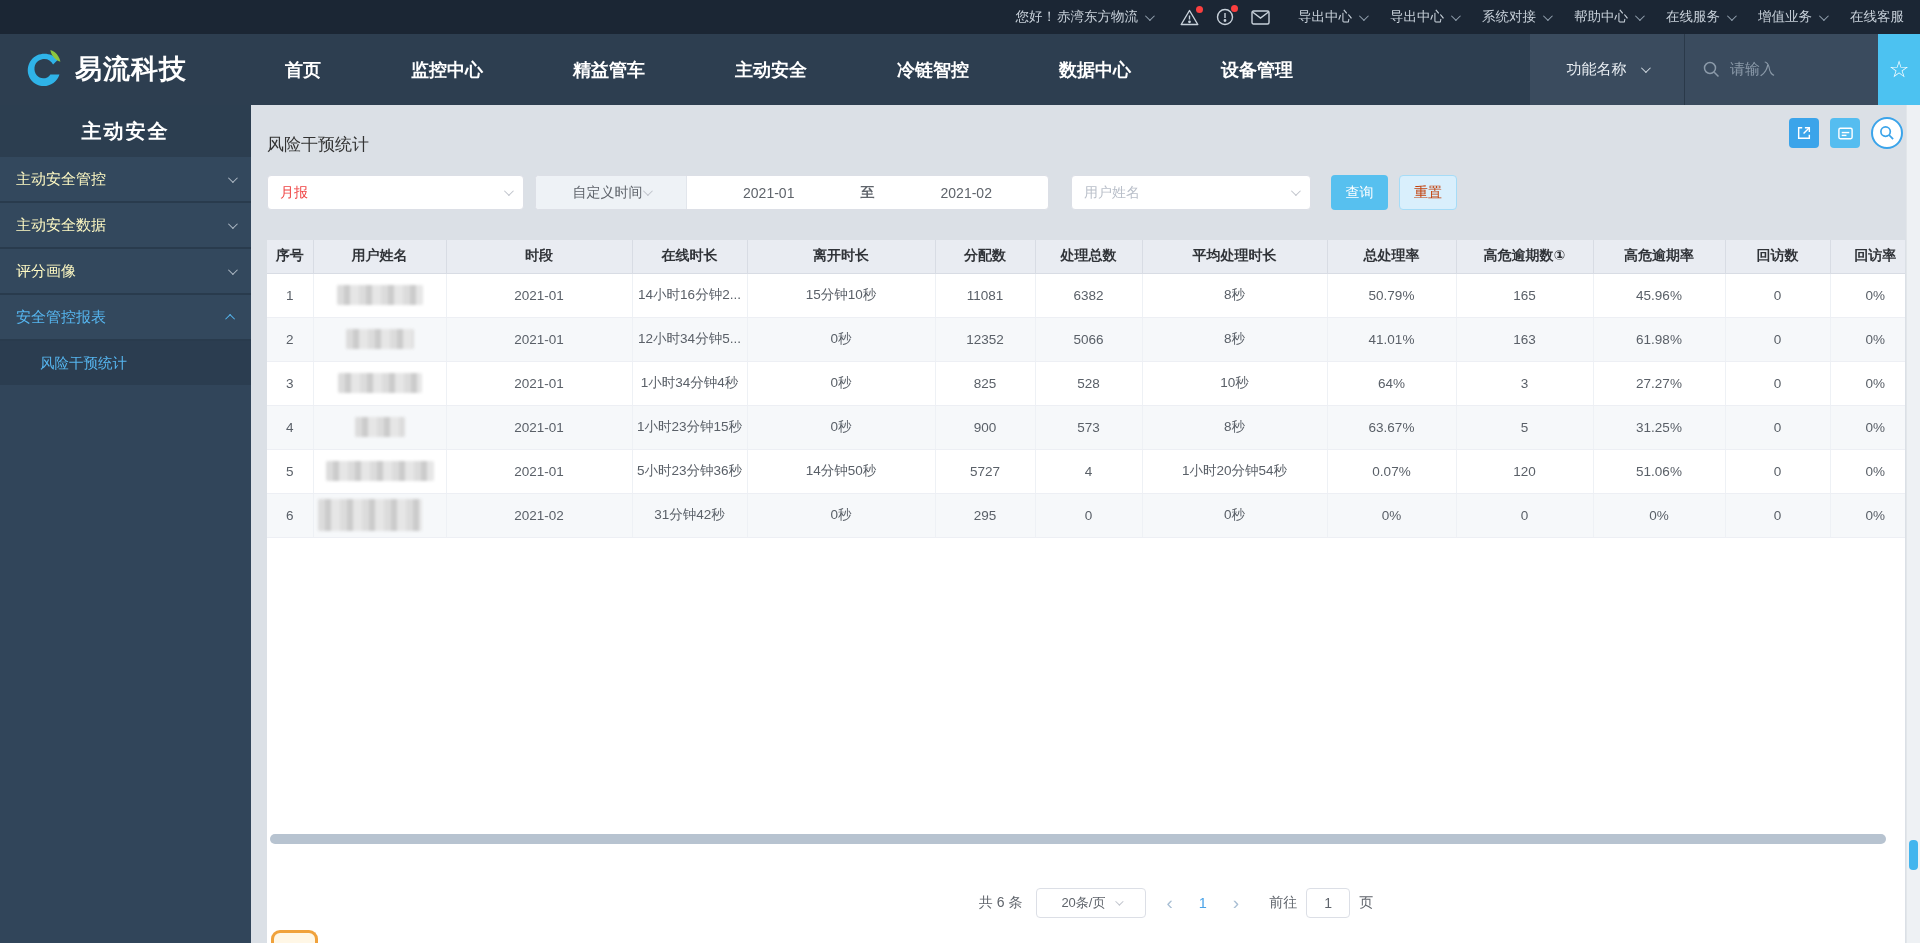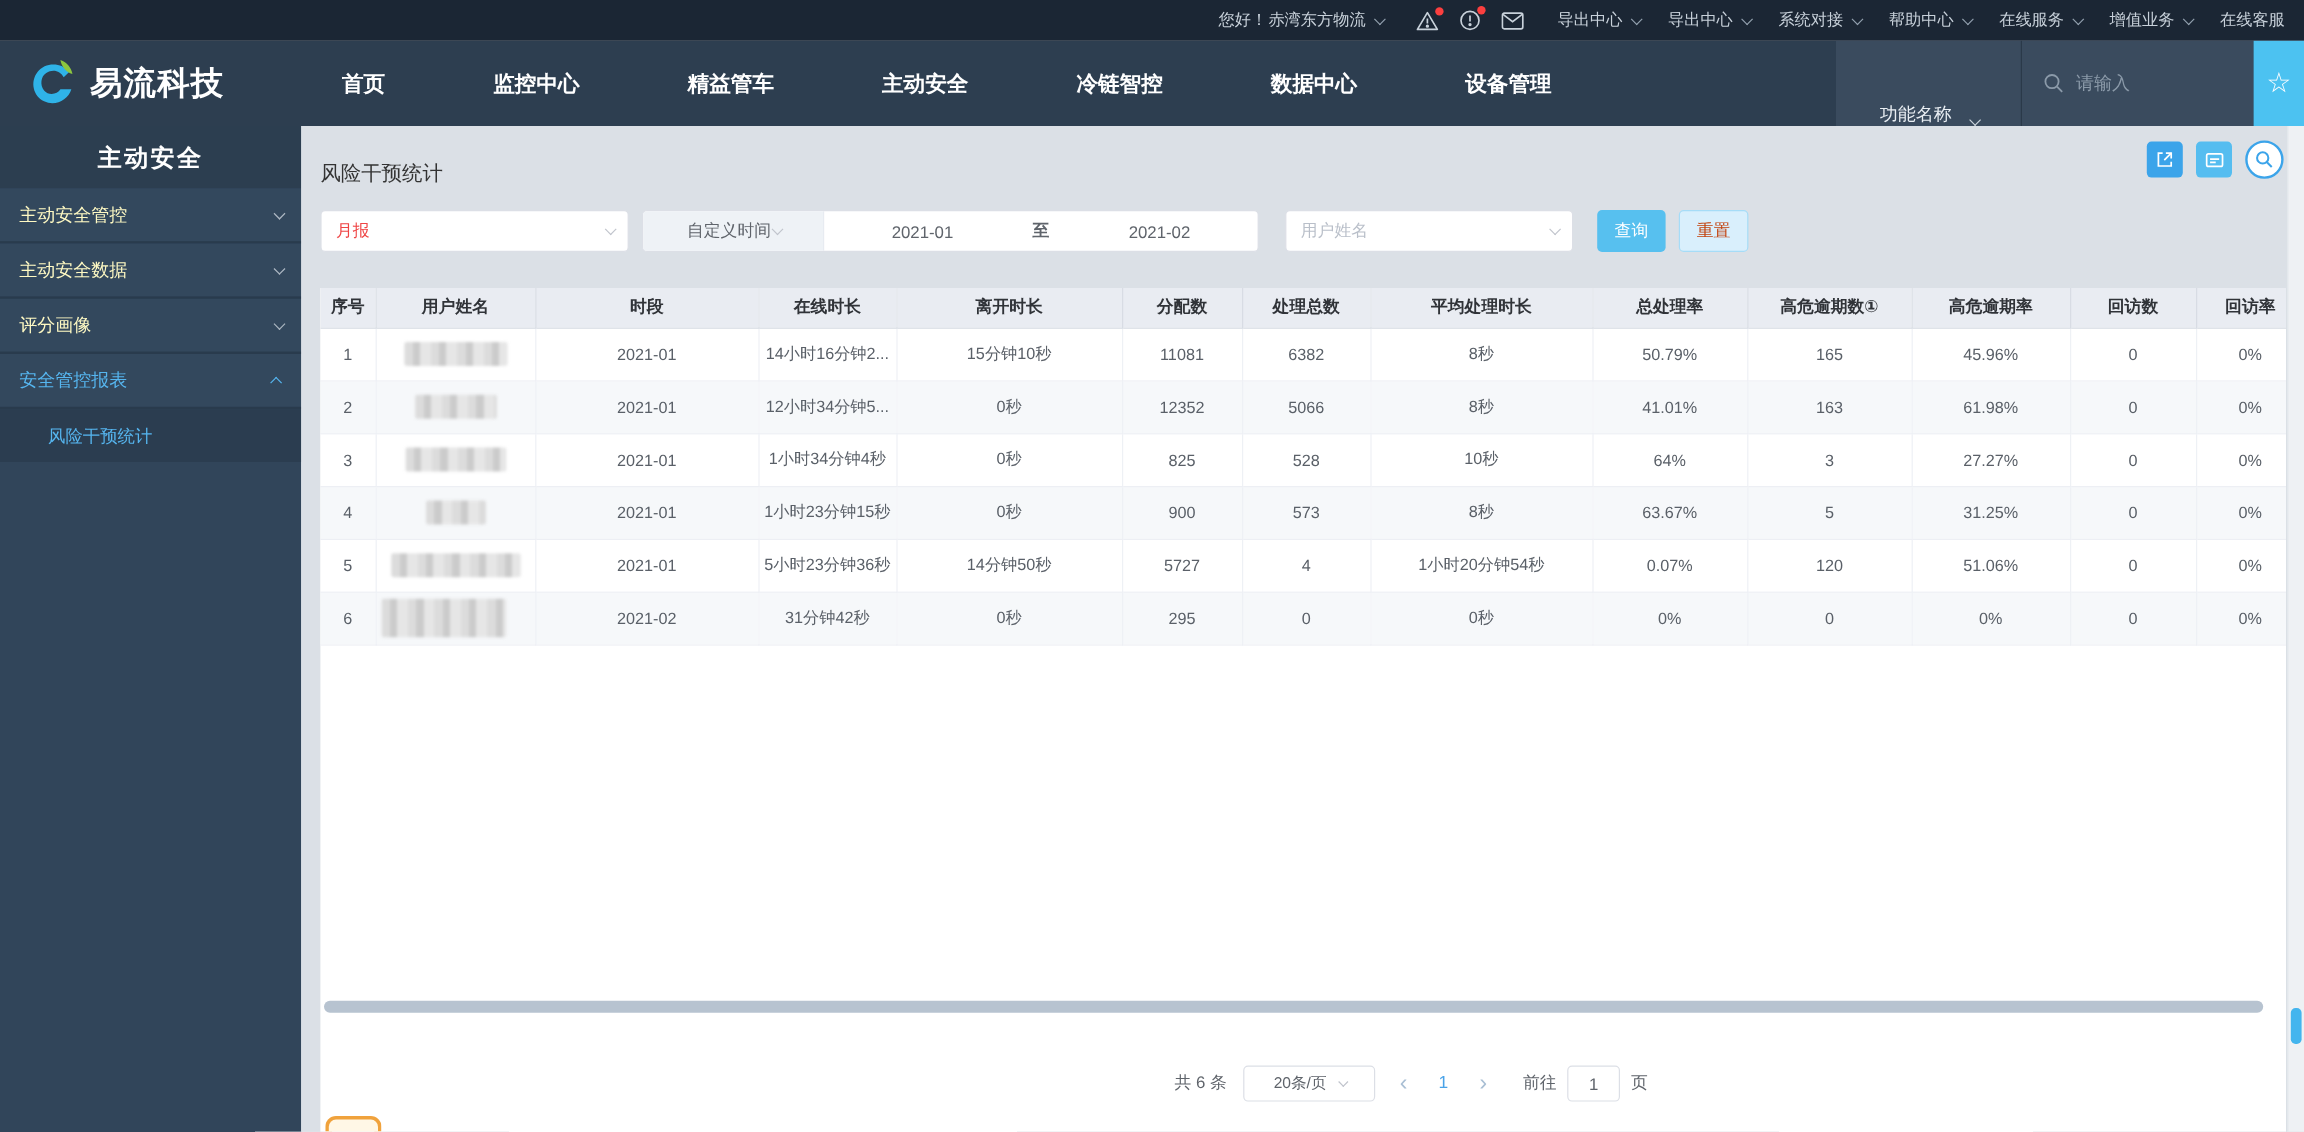--- a/index.html
+++ b/index.html
@@ -23,21 +23,21 @@
   .tb-chev { color:#93a1af; }
 
   
   .navbar { position:absolute; left:0; top:34px; width:1920px; height:71px; background:#2d3e50; }
   .brand { position:absolute; left:22px; top:15px; display:flex; align-items:center; gap:9px; }
   .brand-text { color:#fff; font-size:27px; font-weight:bold; letter-spacing:1px; }
   .main-nav { position:absolute; left:285px; top:0; height:71px; display:flex; align-items:center; gap:90px; }
   .nav-item { color:#ffffff; font-size:18px; font-weight:600; cursor:pointer; white-space:nowrap; }
   .nav-right { position:absolute; right:0; top:0; height:71px; display:flex; }
   .func-select { width:155px; height:71px; background:#3a4b5e; border-right:1px solid #2a3949;
-                 display:flex; align-items:flex-end; justify-content:center; gap:14px; color:#e9eef3; font-size:15px; cursor:pointer; }
+                 display:flex; align-items:center; justify-content:center; gap:14px; color:#e9eef3; font-size:15px; cursor:pointer; }
   .func-select .chev { color:#cdd6de; }
   .nav-search { width:193px; height:71px; background:#3a4b5e; display:flex; align-items:center; gap:10px; padding-left:18px; color:#8b9aa9; font-size:15px; }
   .star-btn { width:42px; height:71px; background:#4cc2f1; color:#fff; display:flex; align-items:center; justify-content:center; font-size:23px; cursor:pointer; }
 
   
   .sidebar { position:absolute; left:0; top:105px; width:251px; height:838px; background:#31455a; }
   .sidebar-title { height:52px; background:#2c3e50; color:#fff; font-size:20px; font-weight:bold;
                    display:flex; align-items:center; justify-content:center; letter-spacing:2px; }
   .side-item { height:46px; background:#33485d; border-bottom:2px solid #293b4d;
                display:flex; align-items:center; justify-content:space-between; padding:0 16px;

